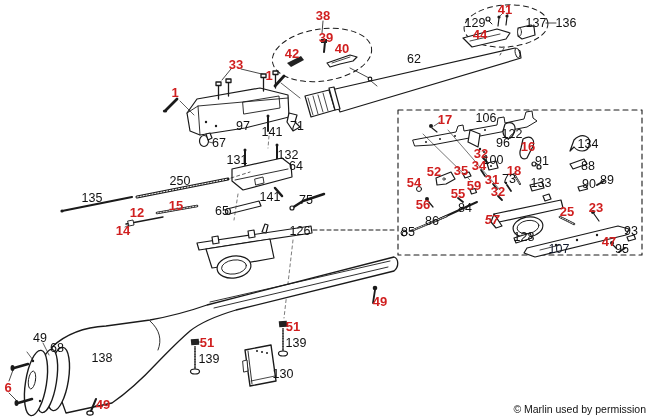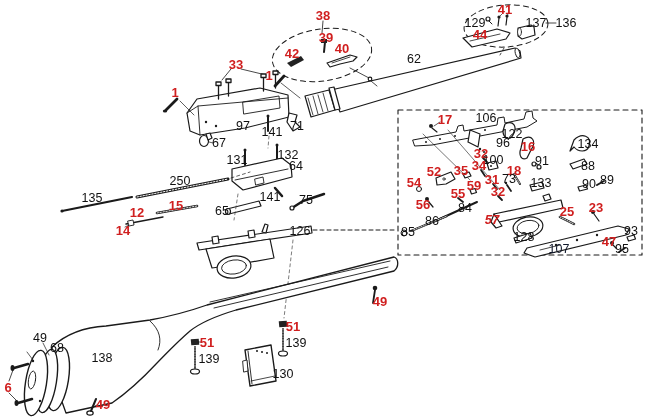--- a/index.html
+++ b/index.html
@@ -349,13 +349,14 @@
       <div class="lbl black" style="left: 296px; top: 343px; color: rgb(17, 17, 17);">139</div>
       <div class="lbl red" style="left: 207px; top: 342px; color: rgb(208, 31, 31);">51</div>
       <div class="lbl black" style="left: 209px; top: 359px; color: rgb(17, 17, 17);">139</div>
       <div class="lbl black" style="left: 283px; top: 374px; color: rgb(17, 17, 17);">130</div>
       <div class="lbl black" style="left: 102px; top: 358px; color: rgb(17, 17, 17);">138</div>
       <div class="lbl black" style="left: 40px; top: 338px; color: rgb(17, 17, 17);">49</div>
       <div class="lbl black" style="left: 23px; top: 348px; color: rgb(17, 17, 17); margin-left: 34px;">68</div>
       <div class="lbl red" style="left: 8px; top: 387px; color: rgb(208, 31, 31);">6</div>
       <div class="lbl red" style="left: 103px; top: 404px; color: rgb(208, 31, 31);">49</div>
     </div>
+<div id="credit">© Marlin used by permission</div>
 </div>
 
 </body></html>

